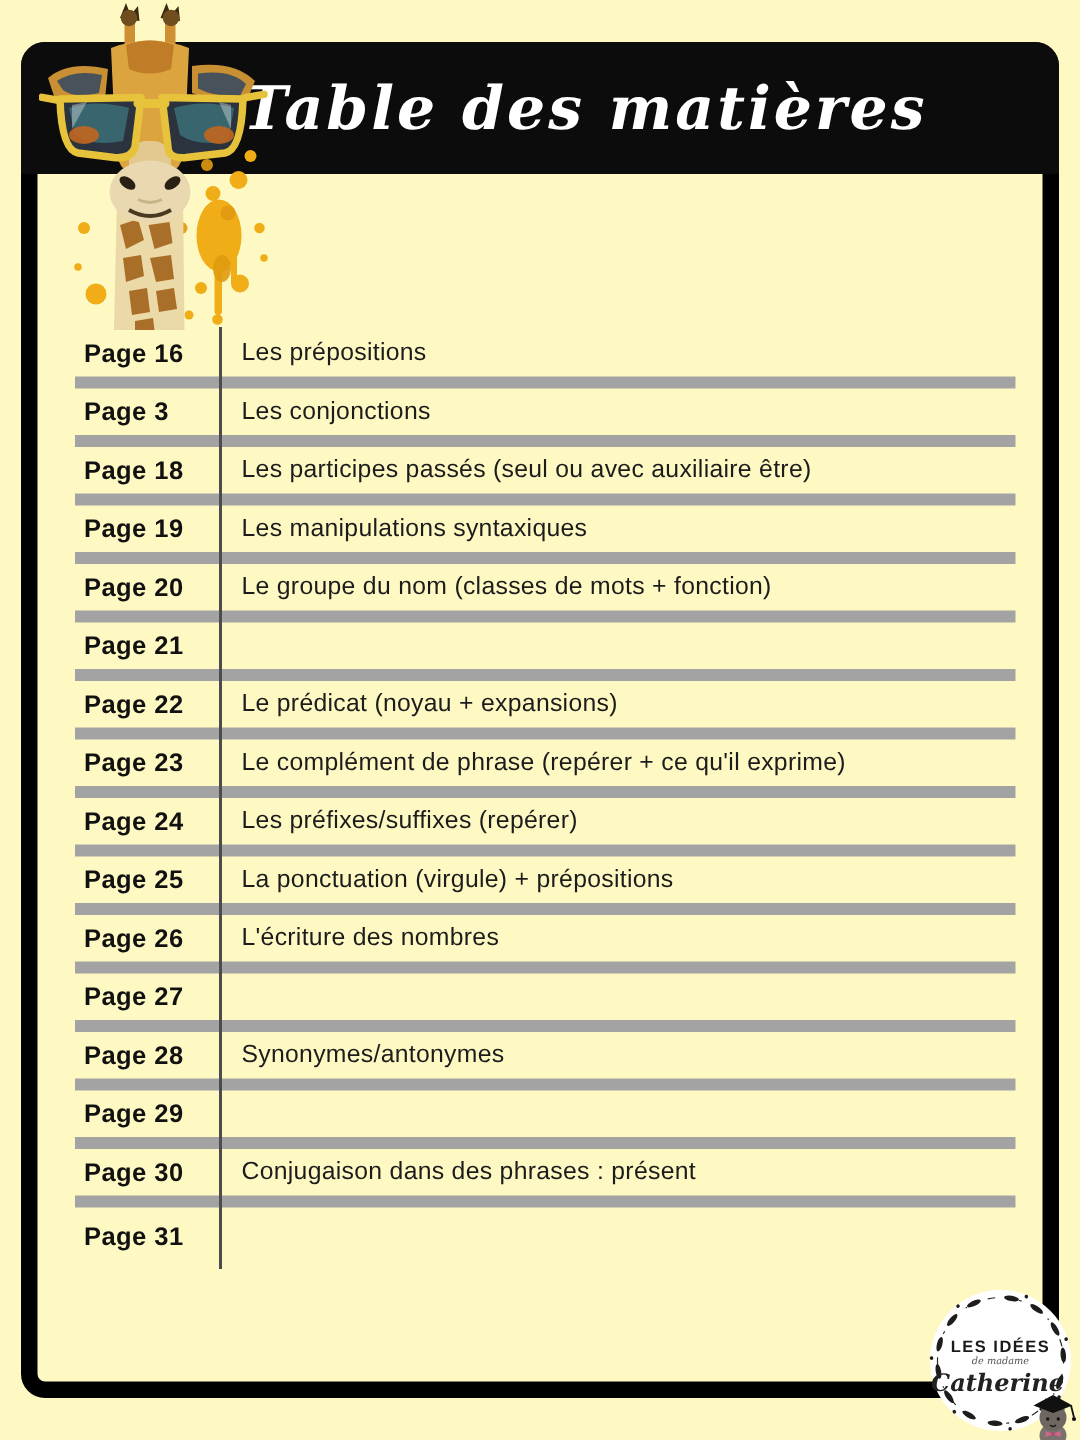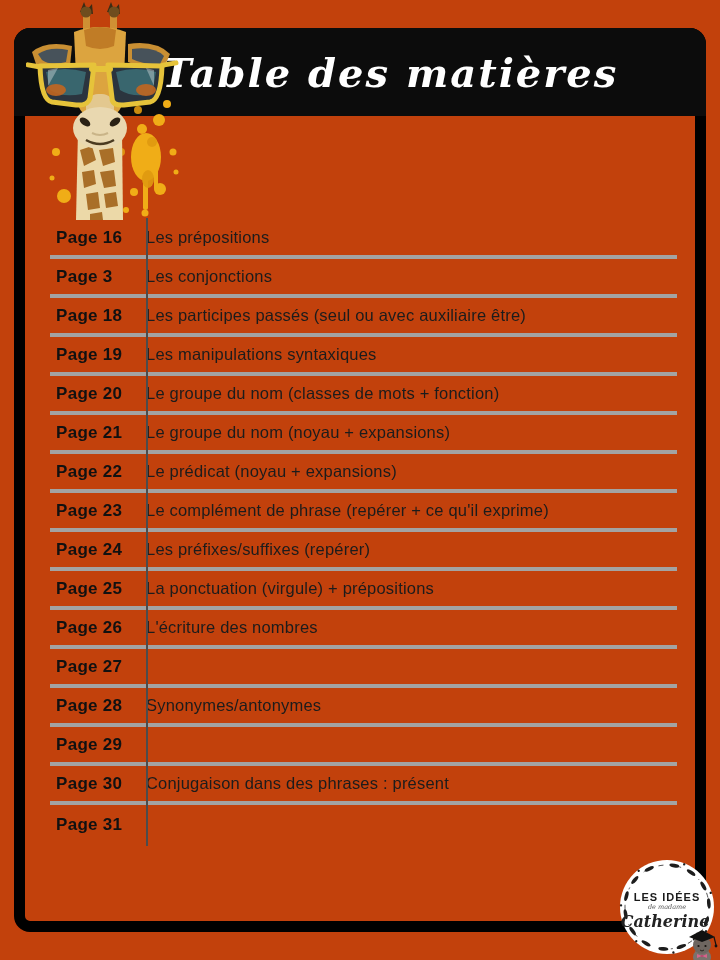--- a/index.html
+++ b/index.html
@@ -1,19 +1,19 @@
 <!DOCTYPE html>
 <html><head>
 <meta charset="utf-8">
 <style>
   * { margin:0; padding:0; box-sizing:border-box; }
   html,body { background:#ffffff; }
   .page {
     position:relative; width:720px; height:960px;
-    background:#c2410c; overflow:hidden;
+    background:#fef9c3; overflow:hidden;
     font-family:"Liberation Sans", sans-serif;
   }
   
   .frame {
     position:absolute; left:14px; top:28px; width:692px; height:904px;
     border:11px solid #000; border-radius:16px; z-index:0;
   }
   
   .band {
     position:absolute; left:14px; top:28px; width:692px; height:88px;
@@ -26,29 +26,29 @@
     letter-spacing:2px; padding-left:60px; white-space:nowrap;
   }
   
   .giraffe { position:absolute; left:26px; top:2px; width:165px; height:222px; z-index:2; }
   
   .toc { position:absolute; left:50px; top:220px; width:627px; z-index:3; }
   .toc::before {
     content:""; position:absolute; left:96px; top:-2px; bottom:-2px;
     width:2px; background:#4c4c4c;
   }
-  .row { display:flex; height:39px; align-items:center; border-bottom:4px solid #a3a3a3; }
+  .row { display:flex; height:39px; align-items:center; border-bottom:8px solid #a3a3a3; }
   .row:last-child { border-bottom:none;justify-content:space-between; }
   .cell-page {
     flex:0 0 96px; width:96px; padding-left:6px;
     font-weight:bold; font-size:17px; color:#111;
     letter-spacing:.3px; white-space:nowrap;
   }
   .cell-topic {
-    font-size:16.5px; color:#1c1c1c;
+    padding-left:15px; font-size:16.5px; color:#1c1c1c;
     letter-spacing:.2px; white-space:nowrap;
   }
   
   .logo { position:absolute; left:615px; top:857px; width:110px; height:110px; z-index:4; }
 </style>
 </head>
 <body>
 
 <div class="page">
 
@@ -156,21 +156,20 @@
         <div class="cell-topic">Les manipulations syntaxiques</div>
       </div>
 
       <div class="row">
         <div class="cell-page">Page 20</div>
         <div class="cell-topic">Le groupe du nom (classes de mots + fonction)</div>
       </div>
 
       <div class="row">
         <div class="cell-page">Page 21</div>
-        <div class="cell-topic">Le groupe du nom (noyau + expansions)</div>
       </div>
 
       <div class="row">
         <div class="cell-page">Page 22</div>
         <div class="cell-topic">Le prédicat (noyau + expansions)</div>
       </div>
 
       <div class="row">
         <div class="cell-page">Page 23</div>
         <div class="cell-topic">Le complément de phrase (repérer + ce qu'il exprime)</div>

